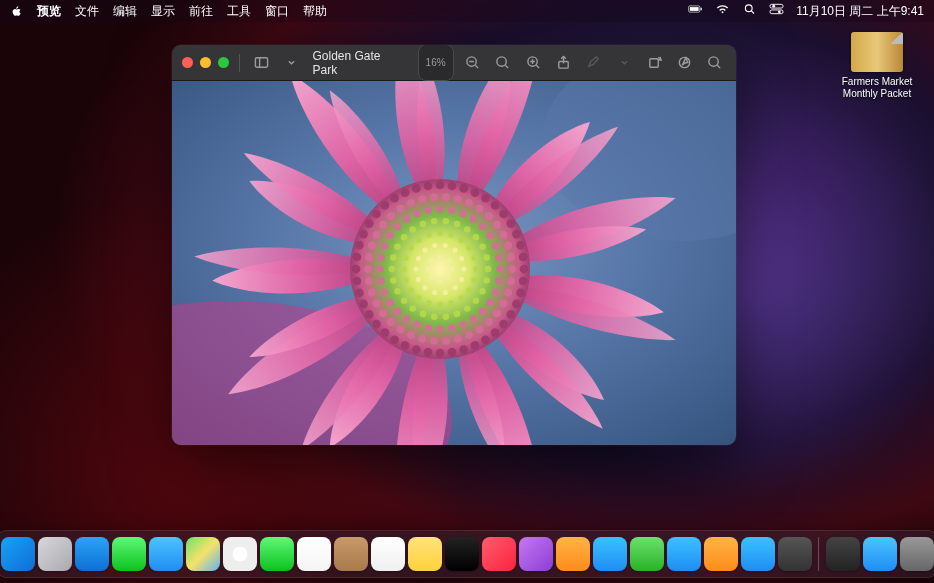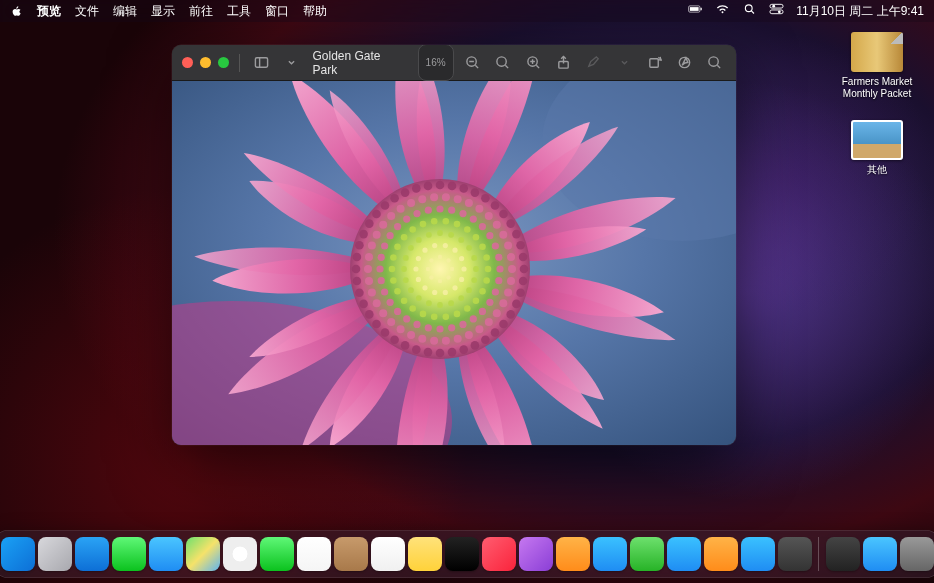--- a/index.html
+++ b/index.html
@@ -25,21 +25,21 @@
 }
 .menubar-left { display: flex; align-items: center; gap: 14px; }
 .menubar-right { margin-left: auto; display: flex; gap: 12px; }
 .menubar-item { cursor: default; white-space: nowrap; }
 .apple-logo svg { width: 13px; height: 13px; display: block; }
 .status-icon svg { width: 15px; height: 12px; display: block; fill: #fff; }
 .menubar-app { font-weight: 600; }
 
 .desktop-icons {
   position: absolute; right: 12px; top: 32px; width: 90px;
-  display: flex; flex-direction: column; gap: 20px; z-index: 10;
+  display: flex; flex-direction: column; z-index: 10;
 }
 .di { display: flex; flex-direction: column; align-items: center; gap: 4px; cursor: default; }
 .di-thumb { width: 52px; height: 40px; border-radius: 3px; position: relative; box-shadow: 0 1px 3px rgba(0,0,0,0.5); }
 .di-fold { position: absolute; top: 0; right: 0; width: 12px; height: 12px; background: linear-gradient(135deg, transparent 48%, #bbb 50%); border-radius: 0 3px 0 0; }
 .di-label { color: #fff; font-size: 10px; text-align: center; text-shadow: 0 1px 2px rgba(0,0,0,0.8); line-height: 1.2; max-width: 88px; }
 .di-stack { width: 56px; height: 42px; position: relative; }
 .di-stack .s { position: absolute; width: 46px; height: 34px; border-radius: 2px; border: 2px solid #fff; box-shadow: 0 1px 3px rgba(0,0,0,0.5); }
 
 .window {
   position: absolute; left: 172px; top: 45px; width: 564px; height: 400px;
@@ -134,24 +134,20 @@
     <span class="menubar-item">11月10日 周二  上午9:41</span>
   </div>
 </div>
 
 <div class="desktop-icons">
   <div class="di">
     <div class="di-thumb" style="background:linear-gradient(90deg,#d4a84a,#e8c878,#b88838);">
         <div class="di-fold"></div>
       </div>
     <div class="di-label">Farmers Market Monthly Packet</div>
-  </div>
-  <div class="di">
-    <div class="di-thumb" style="background:linear-gradient(180deg,#6ab5e8,#4a95c8 60%,#d0a86a 62%);border:2px solid #fff;"></div>
-    <div class="di-label">其他</div>
   </div>
 </div>
 
 <div class="window">
   <div class="titlebar">
     <div class="traffic">
       <div class="tl red"></div>
       <div class="tl yellow"></div>
       <div class="tl green"></div>
     </div>

